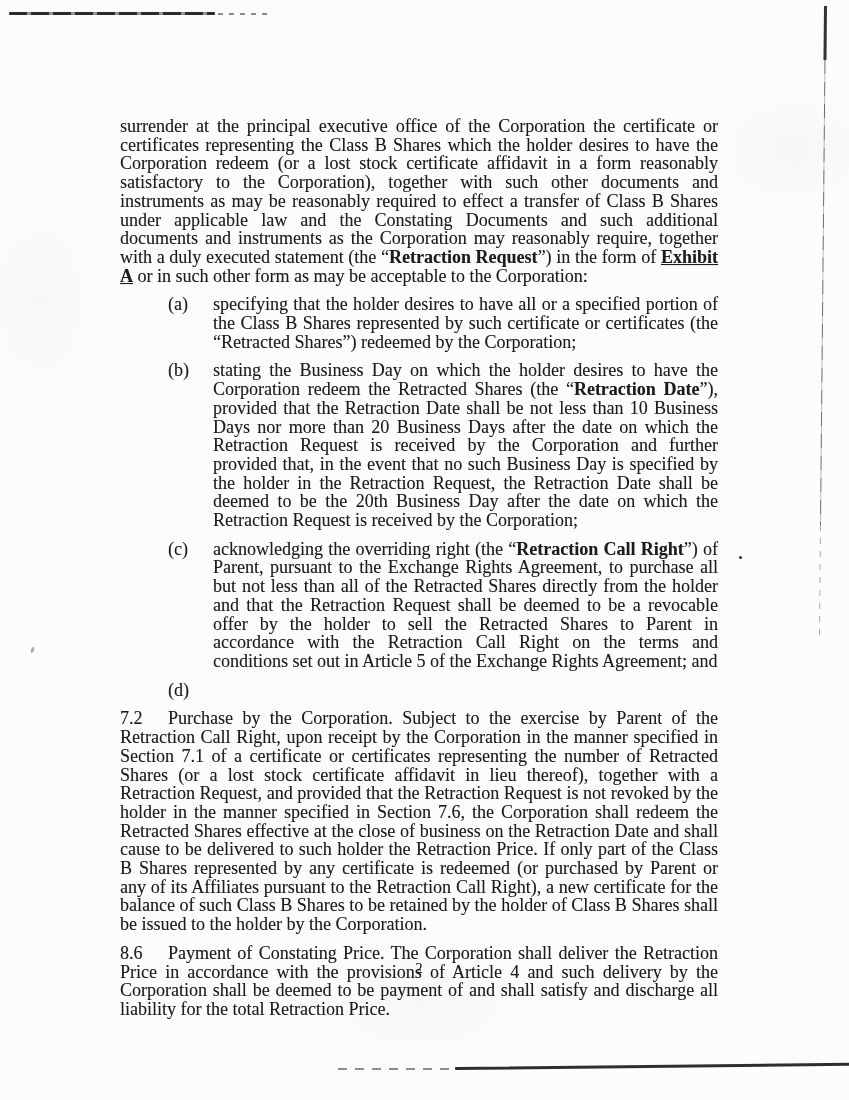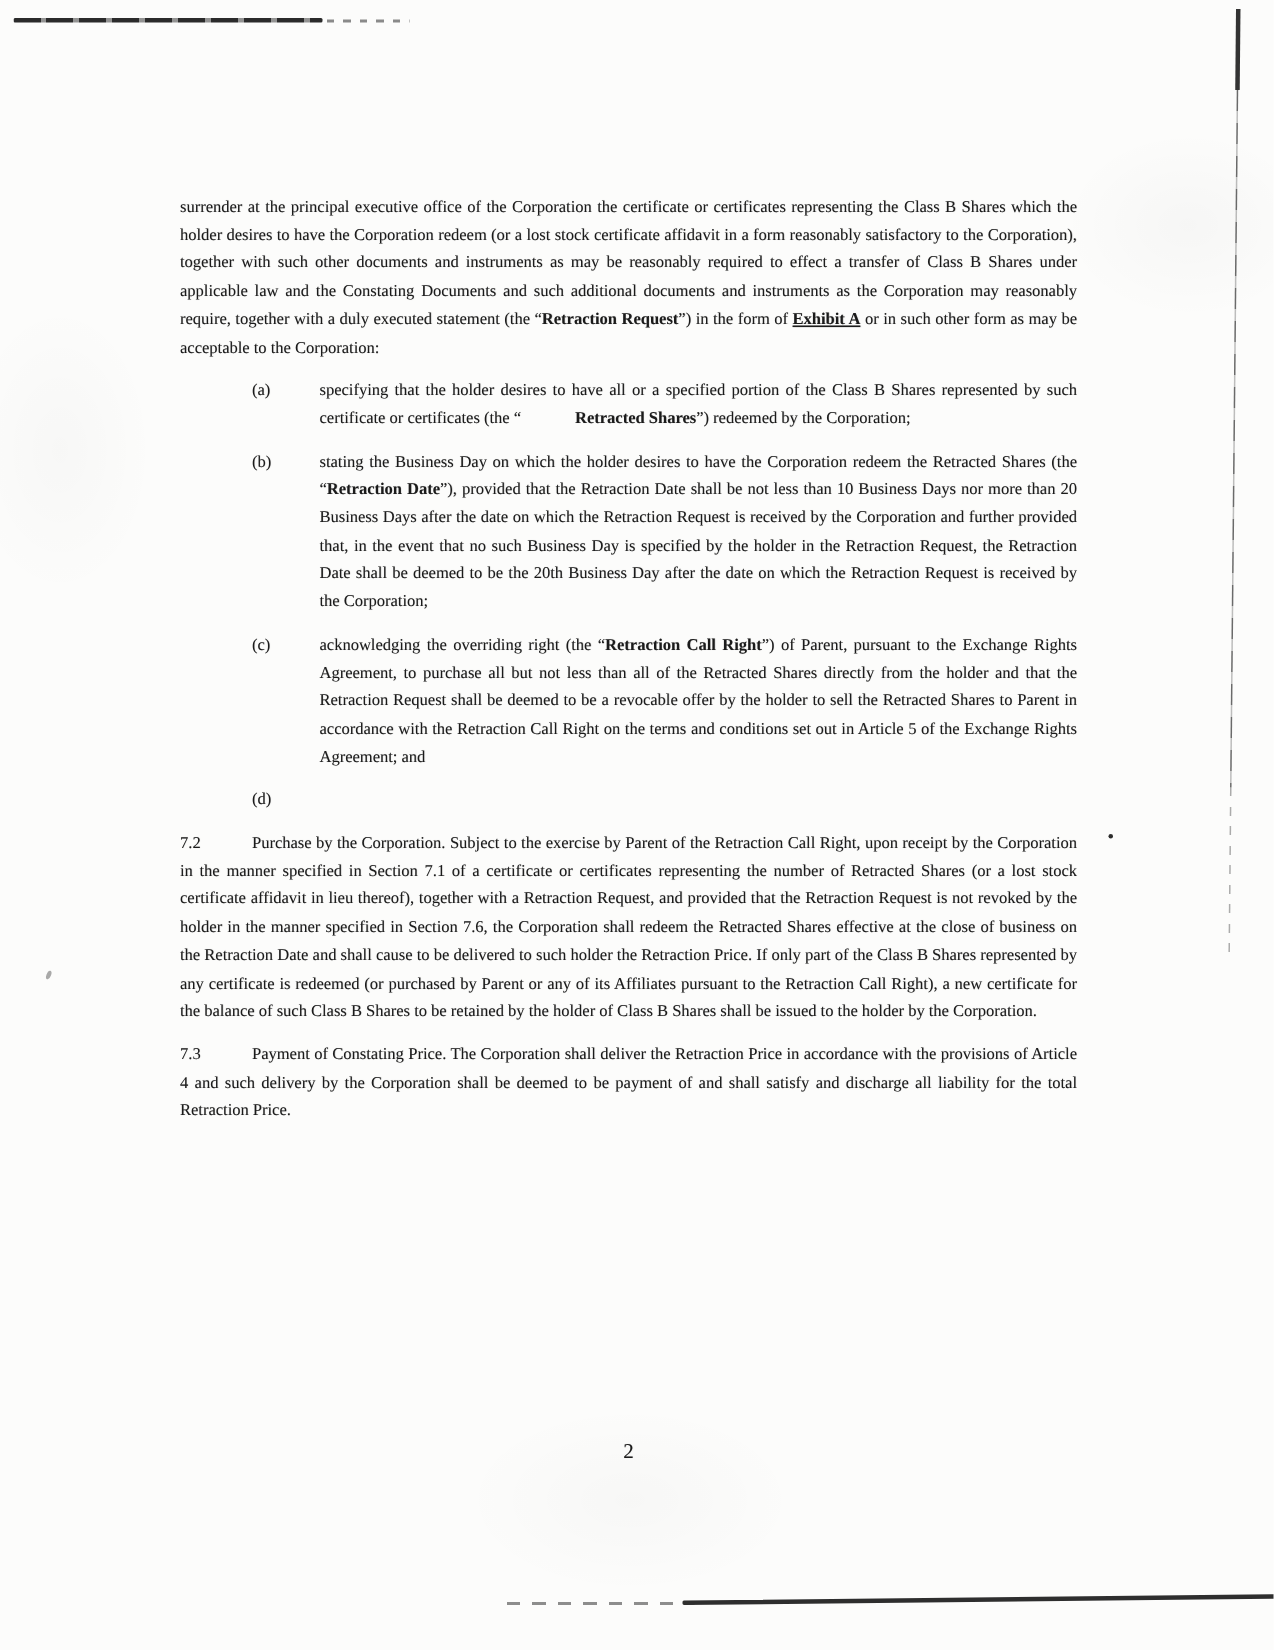--- a/index.html
+++ b/index.html
@@ -18,23 +18,23 @@
     position: absolute; inset: 0;
     background:
       radial-gradient(120px 90px at 792px 150px, rgba(0,0,0,0.025), transparent 70%),
       radial-gradient(90px 140px at 40px 300px, rgba(0,0,0,0.02), transparent 70%),
       radial-gradient(160px 90px at 420px 1000px, rgba(0,0,0,0.018), transparent 70%);
     pointer-events: none;
   }
   .content {
     position: absolute;
     left: 120px;
-    top: 129px;
+    top: 117px;
     width: 598px;
-    font-size: 11px;
+    font-size: 18px;
     line-height: 18.7px;
     text-align: justify;
     text-shadow: 0.2px 0.2px 0.45px rgba(27,27,27,0.35);
   }
   .para { margin: 0 0 10px 0; }
   .clause { display: flex; margin: 0 0 10px 0; }
   .clause-label {
     flex: 0 0 93px;
     box-sizing: border-box;
     padding-left: 48px;
@@ -109,21 +109,21 @@
   <div class="a-bottom-solid"></div>
   <div class="a-speck"></div>
   <div class="a-stray-dot"></div>
 
   <div class="content">
 
     <p class="para"><span>surrender at the principal executive office of the Corporation the certificate or certificates representing the Class B Shares which the holder desires to have the Corporation redeem (or a lost stock certificate affidavit in a form reasonably satisfactory to the Corporation), together with such other documents and instruments as may be reasonably required to effect a transfer of Class B Shares under applicable law and the Constating Documents and such additional documents and instruments as the Corporation may reasonably require, together with a duly executed statement (the “</span><span style="font-weight: bold;">Retraction Request</span><span>”) in the form of </span><span style="font-weight: bold; text-decoration: underline;">Exhibit A</span><span> or in such other form as may be acceptable to the Corporation:</span></p>
 
     <div class="clause">
       <span class="clause-label">(a)</span>
-      <span class="clause-body"><span>specifying that the holder desires to have all or a specified portion of the Class B Shares represented by such certificate or certificates (the “</span><span style="font-weight: bold; margin-left: 36px;">Retracted Shares</span><span>”) redeemed by the Corporation;</span></span>
+      <span class="clause-body"><span>specifying that the holder desires to have all or a specified portion of the Class B Shares represented by such certificate or certificates (the “</span><span style="font-weight: normal;">Retracted Shares</span><span>”) redeemed by the Corporation;</span></span>
     </div>
 
     <div class="clause">
       <span class="clause-label">(b)</span>
       <span class="clause-body"><span>stating the Business Day on which the holder desires to have the Corporation redeem the Retracted Shares (the “</span><span style="font-weight: bold;">Retraction Date</span><span>”), provided that the Retraction Date shall be not less than 10 Business Days nor more than 20 Business Days after the date on which the Retraction Request is received by the Corporation and further provided that, in the event that no such Business Day is specified by the holder in the Retraction Request, the Retraction Date shall be deemed to be the 20th Business Day after the date on which the Retraction Request is received by the Corporation;</span></span>
     </div>
 
     <div class="clause">
       <span class="clause-label">(c)</span>
       <span class="clause-body"><span>acknowledging the overriding right (the “</span><span style="font-weight: bold;">Retraction Call Right</span><span>”) of Parent, pursuant to the Exchange Rights Agreement, to purchase all but not less than all of the Retracted Shares directly from the holder and that the Retraction Request shall be deemed to be a revocable offer by the holder to sell the Retracted Shares to Parent in accordance with the Retraction Call Right on the terms and conditions set out in Article 5 of the Exchange Rights Agreement; and</span></span>
@@ -132,21 +132,21 @@
     <div class="clause">
       <span class="clause-label">(d)</span>
     </div>
 
     <p class="para">
       <span class="section-num">7.2</span><span class="section-heading">Purchase by the Corporation.</span>
       <span><span>Subject to the exercise by Parent of the Retraction Call Right, upon receipt by the Corporation in the manner specified in Section 7.1 of a certificate or certificates representing the number of Retracted Shares (or a lost stock certificate affidavit in lieu thereof), together with a Retraction Request, and provided that the Retraction Request is not revoked by the holder in the manner specified in Section 7.6, the Corporation shall redeem the Retracted Shares effective at the close of business on the Retraction Date and shall cause to be delivered to such holder the Retraction Price.  If only part of the Class B Shares represented by any certificate is redeemed (or purchased by Parent or any of its Affiliates pursuant to the Retraction Call Right), a new certificate for the balance of such Class B Shares to be retained by the holder of Class B Shares shall be issued to the holder by the Corporation.</span></span>
     </p>
 
     <p class="para">
-      <span class="section-num">7.3</span><span class="section-heading">Payment of Constating Price.</span>
+      <span class="section-num">8.6</span><span class="section-heading">Payment of Constating Price.</span>
       <span><span>The Corporation shall deliver the Retraction Price in accordance with the provisions of Article 4 and such delivery by the Corporation shall be deemed to be payment of and shall satisfy and discharge all liability for the total Retraction Price.</span></span>
     </p>
 
   </div>
 
   <div class="page-number">2</div>
 
 </div>
 
 </body></html>

